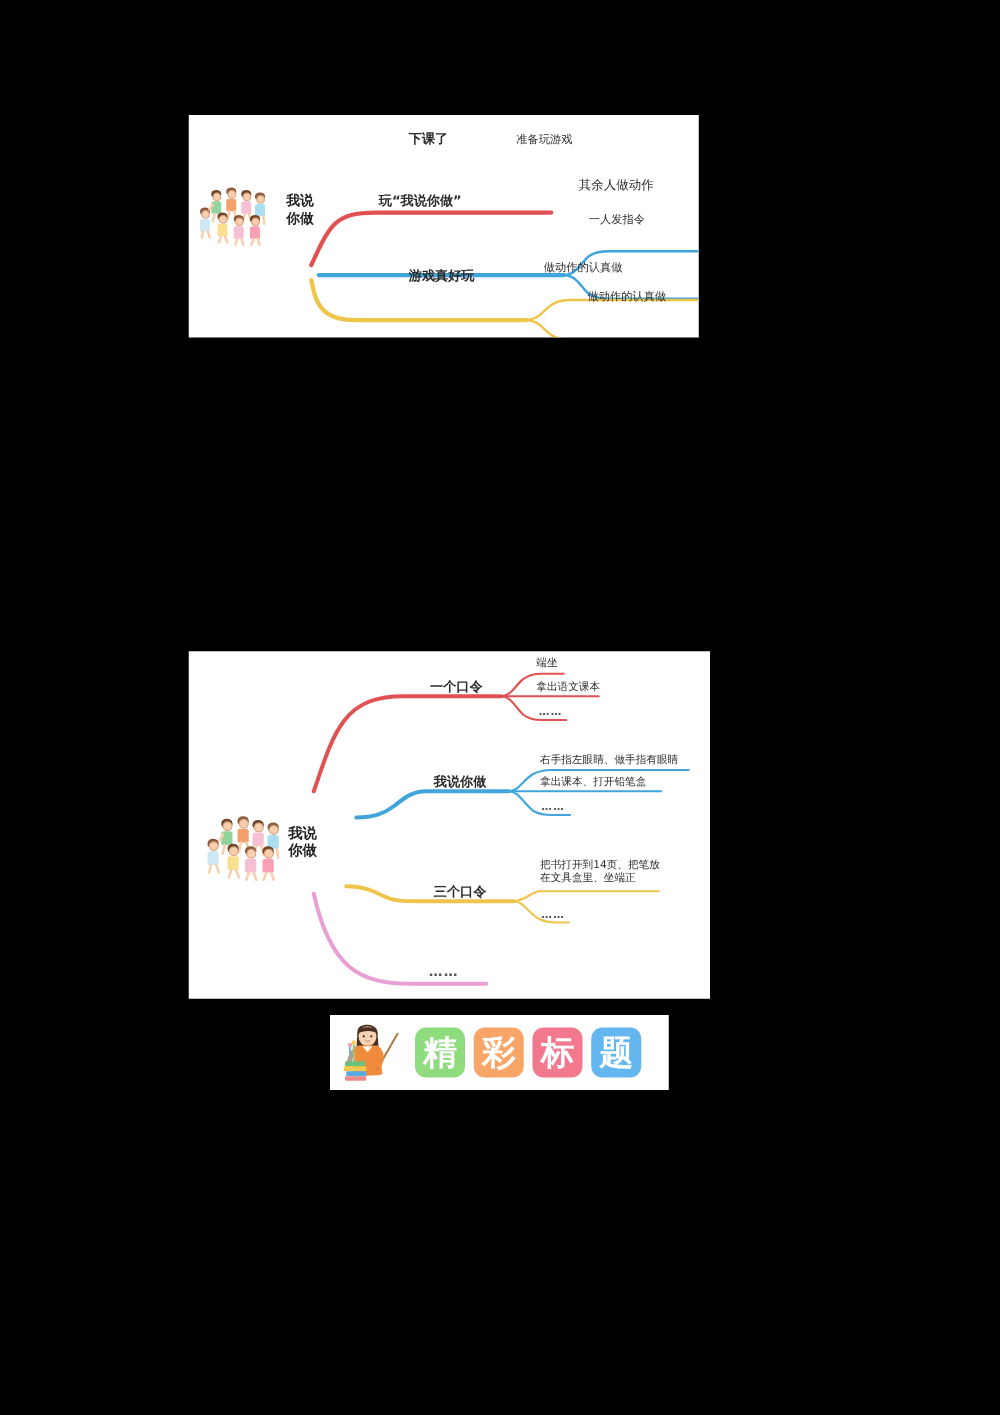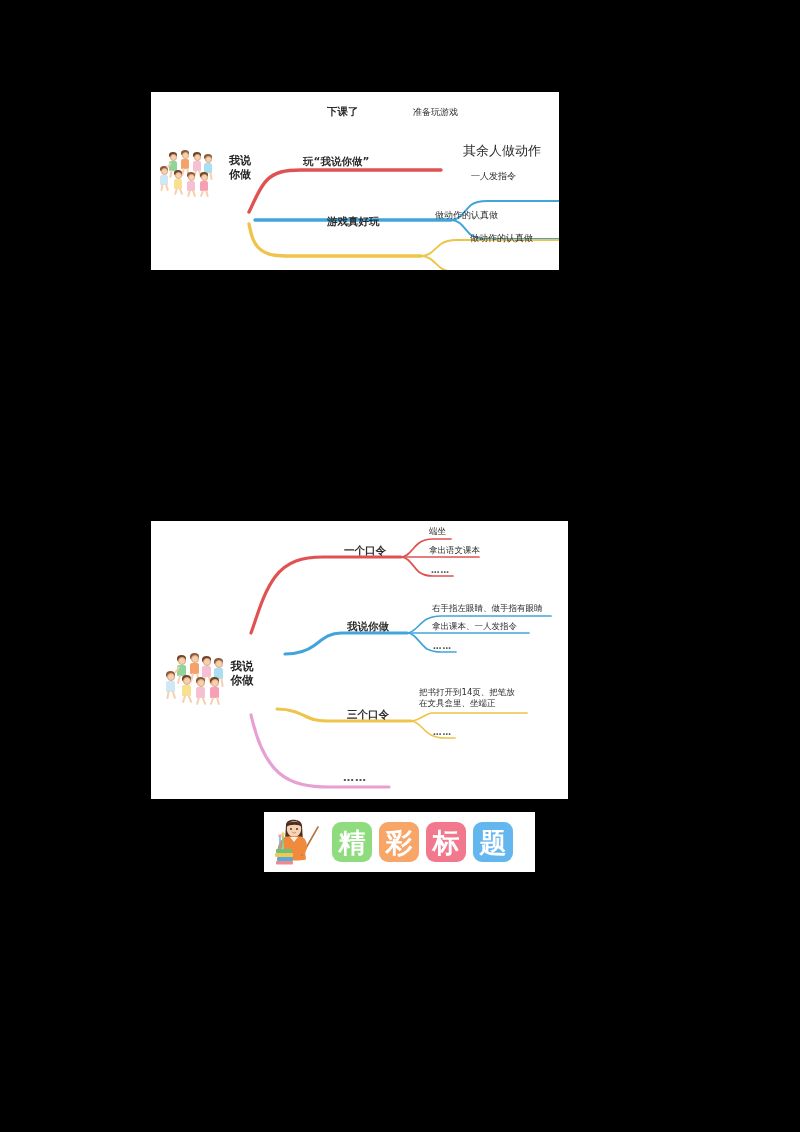--- a/index.html
+++ b/index.html
@@ -201,21 +201,21 @@
 
     <div class="center-label" style="left:71px; top:62px; width:36px; font-size:11px;">
       <div>我说</div>
       <div>你做</div>
     </div>
 
     <div class="node-label branch-label" style="left:176px; top:12px; font-size:10.5px;">下课了</div>
     <div class="node-label leaf-label" style="left:262px; top:14px; font-size:9px;text-align:center;">准备玩游戏</div>
 
     <div class="node-label branch-label" style="left:152px; top:62px; font-size:10.5px;">玩“我说你做”</div>
-    <div class="node-label leaf-label" style="left:312px; top:50px; font-size:13px;">其余人做动作</div>
+    <div class="node-label leaf-label" style="left:312px; top:50px; font-size:10px;">其余人做动作</div>
     <div class="node-label leaf-label" style="left:320px; top:78px; font-size:9px;">一人发指令</div>
 
     <div class="node-label branch-label" style="left:176px; top:122px; font-size:10.5px;">游戏真好玩</div>
     <div class="node-label leaf-label" style="left:284px; top:117px; font-size:9px;">做动作的认真做</div>
     <div class="node-label leaf-label" style="left:284px; top:140px; font-size:9px;margin-left:35px;">做动作的认真做</div>
   </div>
 
   <div class="mindmap-card" id="mindmap-two">
 
     <svg class="mm-svg" viewBox="0 0 417 278" preserveAspectRatio="none">
@@ -302,25 +302,25 @@
       <div>你做</div>
     </div>
 
     <div class="node-label branch-label" style="left:193px; top:22px; font-size:10.5px;">一个口令</div>
     <div class="node-label leaf-label" style="left:278px; top:5px; font-size:8.5px;">端坐</div>
     <div class="node-label leaf-label" style="left:278px; top:24px; font-size:8.5px;">拿出语文课本</div>
     <div class="node-label dots-label" style="left:280px; top:44px; font-size:8.5px;">……</div>
 
     <div class="node-label branch-label" style="left:196px; top:98px; font-size:10.5px;">我说你做</div>
     <div class="node-label leaf-label" style="left:281px; top:82px; font-size:8.5px;">右手指左眼睛、做手指有眼睛</div>
-    <div class="node-label leaf-label" style="left:281px; top:100px; font-size:8.5px;">拿出课本、一人发指令</div>
+    <div class="node-label leaf-label" style="left:281px; top:100px; font-size:8.5px;">拿出课本、打开铅笔盒</div>
     <div class="node-label dots-label" style="left:282px; top:120px; font-size:8.5px;">……</div>
 
     <div class="node-label branch-label" style="left:196px; top:186px; font-size:10.5px;">三个口令</div>
-    <div class="node-label leaf-label wrap" style="left:268px; top:166px; width:110px; font-size:8.5px;">
+    <div class="node-label leaf-label wrap" style="left:281px; top:166px; width:110px; font-size:8.5px;">
       <div>把书打开到14页、把笔放</div>
       <div>在文具盒里、坐端正</div>
     </div>
     <div class="node-label dots-label" style="left:282px; top:206px; font-size:8.5px;">……</div>
 
     <div class="node-label dots-label" style="left:192px; top:250px; font-size:11px;">……</div>
   </div>
 
   <div id="title-banner">
 

